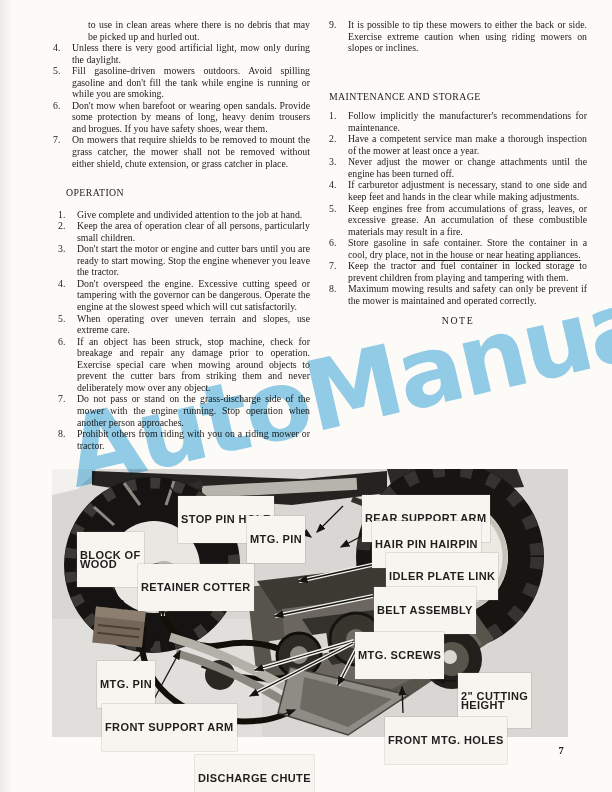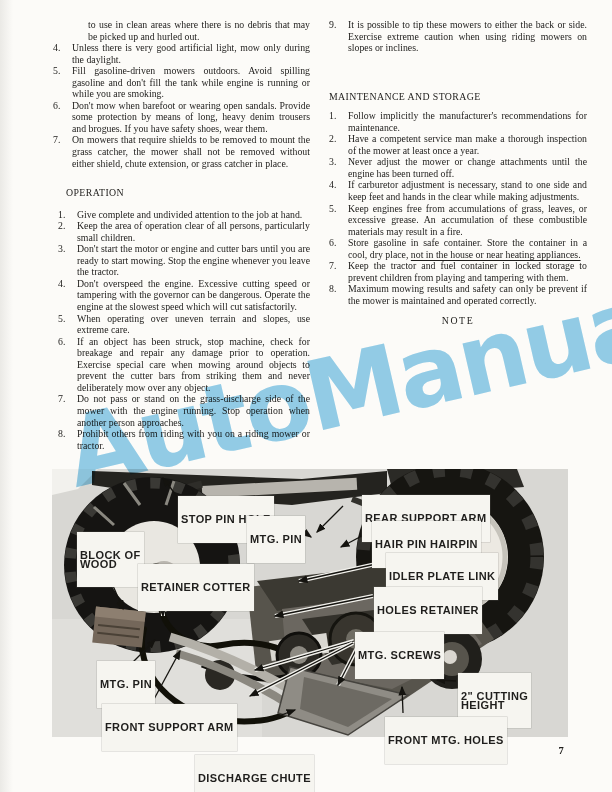--- a/index.html
+++ b/index.html
@@ -243,21 +243,21 @@
       </svg>
     <div id="fig-labels">
         <div class="fig-label" style="left: 126px; top: 27px;">STOP PIN HOLE</div>
         <div class="fig-label" style="left: 286px; top: 26px; margin-left: 24px;">REAR SUPPORT ARM</div>
         <div class="fig-label" style="left: 195px; top: 47px;">MTG. PIN</div>
         <div class="fig-label" style="left: 320px; top: 52px;">HAIR PIN HAIRPIN</div>
         <div class="fig-label" style="left: 25px; top: 63px;">BLOCK OF
 WOOD</div>
         <div class="fig-label" style="left: 334px; top: 84px;">IDLER PLATE LINK</div>
         <div class="fig-label" style="left: 86px; top: 95px;">RETAINER COTTER</div>
-        <div class="fig-label" style="left: 322px; top: 118px;">HOLES RETAINER</div>
+        <div class="fig-label" style="left: 322px; top: 118px;">BELT ASSEMBLY</div>
         <div class="fig-label" style="left: 303px; top: 163px;">MTG. SCREWS</div>
         <div class="fig-label" style="left: 45px; top: 192px;">MTG. PIN</div>
         <div class="fig-label" style="left: 406px; top: 204px;">2" CUTTING
 HEIGHT</div>
         <div class="fig-label" style="left: 50px; top: 235px;">FRONT SUPPORT ARM</div>
         <div class="fig-label" style="left: 143px; top: 250px; margin-top: 36px;">DISCHARGE CHUTE</div>
         <div class="fig-label" style="left: 333px; top: 248px;">FRONT MTG. HOLES</div>
       </div>
   </div>
 

